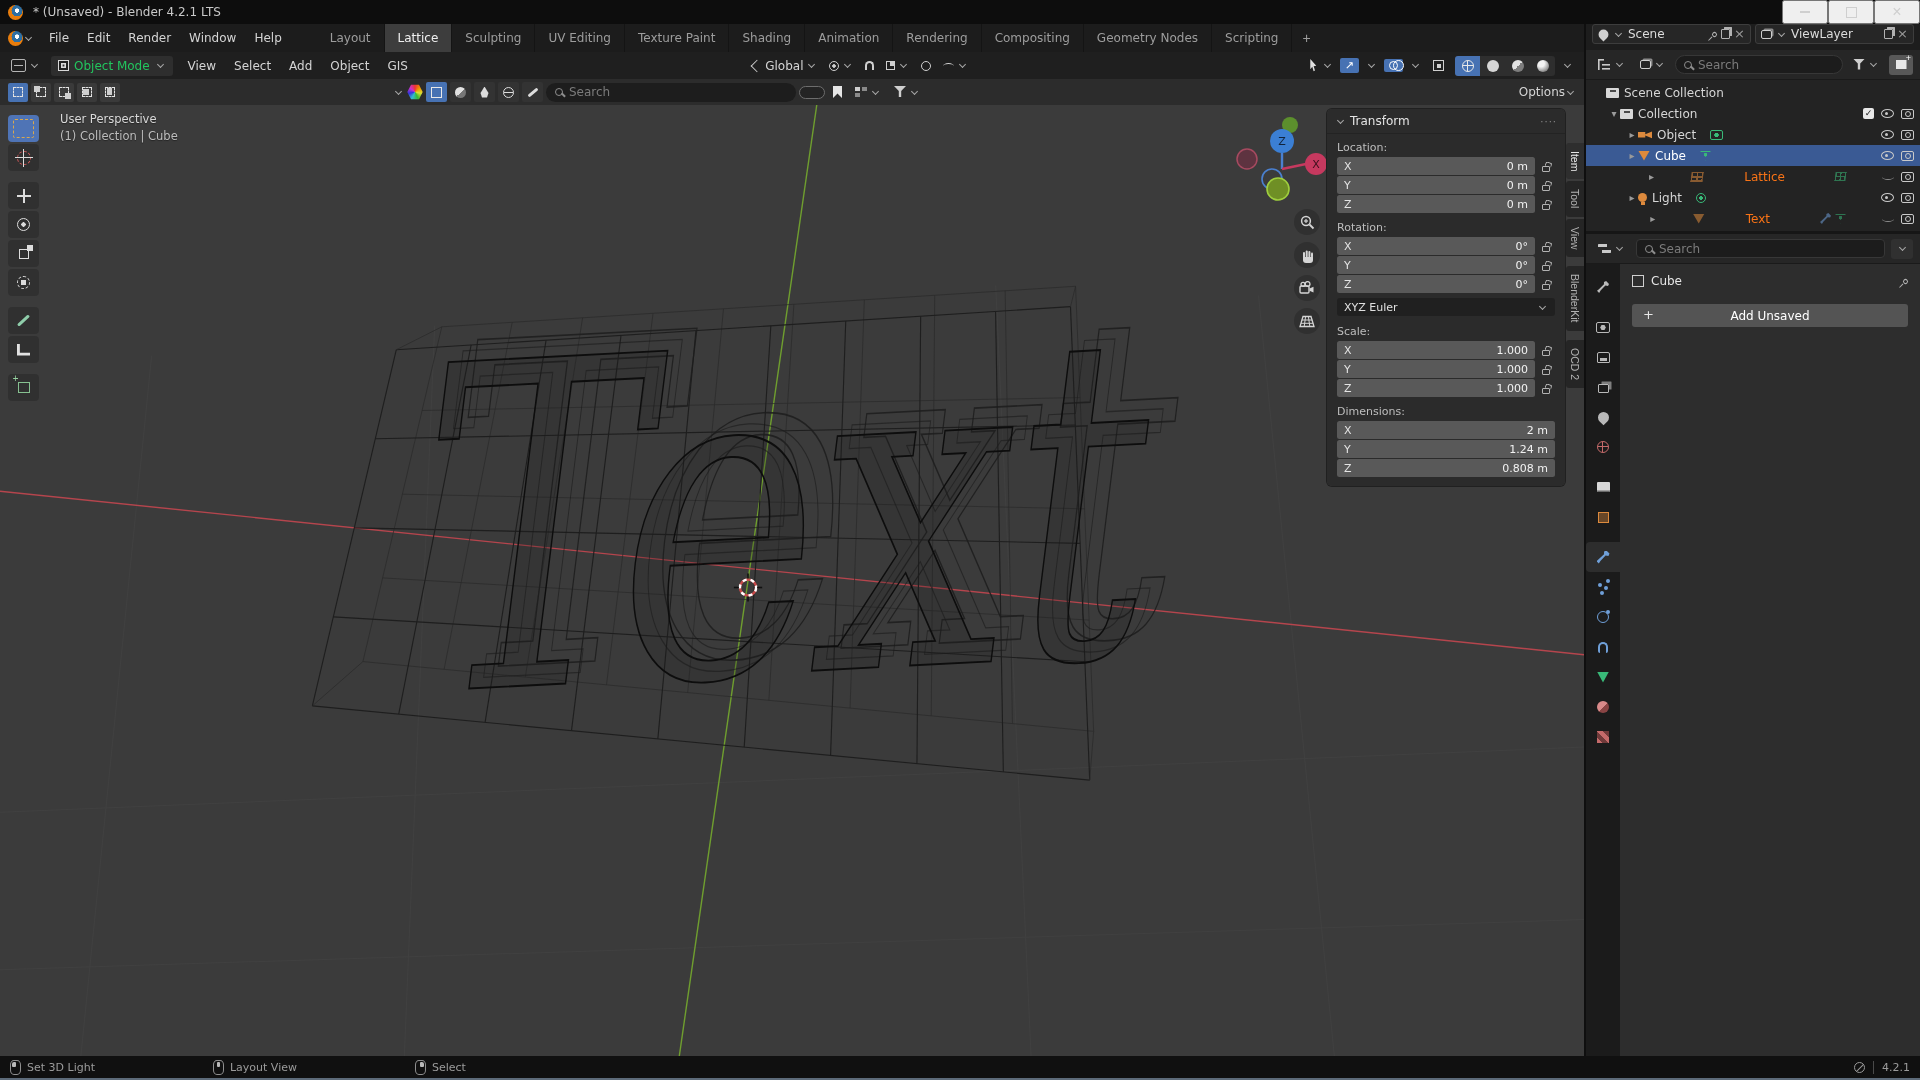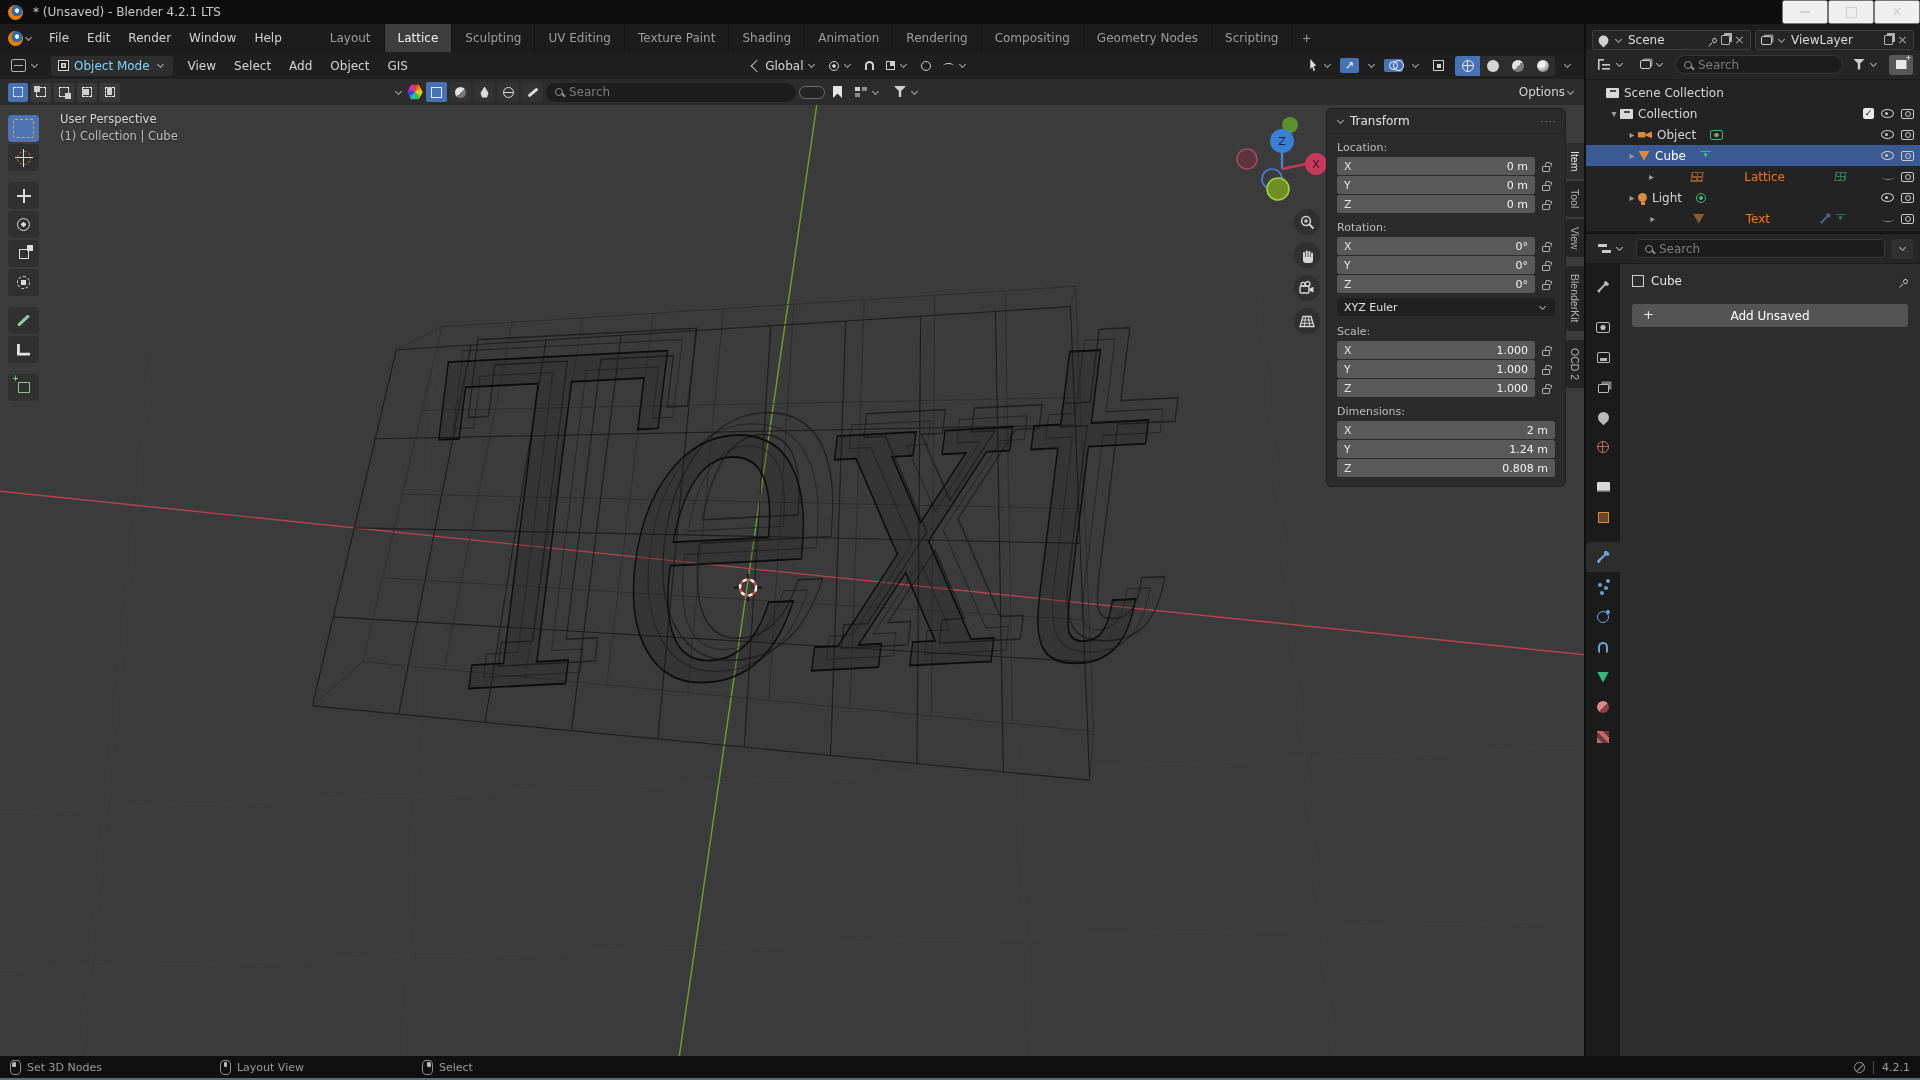--- a/index.html
+++ b/index.html
@@ -178,21 +178,21 @@
 
   
   .side-tabs { position:absolute; top:38px; right:0; width:18px; display:flex; flex-direction:column; gap:2px; }
   .side-tab { writing-mode:vertical-rl; font-size:10.5px; color:#b2b2b2; background:#222222d9;
      padding:8px 2px; border-radius:3px 0 0 3px; border:none; text-align:center; }
   .side-tab.active { background:#2e2e2e; color:#ededed; }
   .side-tab.grp { margin-top:7px; }
 
   
   .right-col { width:336px; background:#232323; border-left:2px solid #0f0f0f; display:flex; flex-direction:column; }
-  .scene-row { height:26px; background:#1d1d1d; display:flex; align-items:flex-end; padding:0 6px; gap:4px; }
+  .scene-row { height:26px; background:#1d1d1d; display:flex; align-items:flex-start; padding:0 6px; gap:4px; }
   .sel-box { display:flex; align-items:center; gap:4px; background:#262626; border:1px solid #3d3d3d;
      border-radius:3px; height:20px; padding:0 5px; flex:1; min-width:0; }
   .sel-box .name { flex:1; color:#dcdcdc; overflow:hidden; white-space:nowrap; }
   .ic-scene-d { width:11px; height:11px; border-radius:50% 50% 50% 0; background:#cfcfcf;
      transform:rotate(-45deg) scale(.9); }
   .ic-vlayer-d { width:11px; height:9px; border:1.2px solid #cfcfcf; border-radius:2px;
      box-shadow:2px -2px 0 -0.5px #8a8a8a; }
   .ic-pin { width:5px; height:5px; border:1.3px solid #b2b2b2; border-radius:50%; position:relative; transform:rotate(45deg); }
   .ic-pin::after { content:""; position:absolute; left:1px; top:5px; width:1.3px; height:5px; background:#b2b2b2; }
   .ic-copy { width:9px; height:10px; border:1.2px solid #b2b2b2; border-radius:1px; box-shadow:2.5px -2.5px 0 -0.5px #b2b2b2; }
@@ -372,21 +372,21 @@
           <button class="ws-tab">Scripting</button>
         </div>
       <button class="ws-add">+</button>
     </div>
 
     <div class="vp-header">
       <button class="hdr-btn">
           <span class="ed-icon"></span>
           <span class="cv"></span>
         </button>
-      <button class="mode-select" style="background:#2e2e2e;border:none;color:#7dd3fc;font:inherit">
+      <button class="mode-select" style="background:#2e2e2e;border:none;color:#22c55e;font:inherit">
         <span class="obj-mode-ic"></span>
         <span>Object Mode</span>
         <span class="cv"></span>
       </button>
       <div style="display:flex">
 
       <button class="menu-item">View</button>
           <button class="menu-item">Select</button>
           <button class="menu-item">Add</button>
           <button class="menu-item">Object</button>
@@ -1041,21 +1041,21 @@
       </div>
     </div>
   </div>
 </div>
 
 <div class="statusbar">
   <div style="display:flex">
 
   <span class="sb-item">
       <span class="mouse mb-left"></span>
-      <span>Set 3D Nodes</span>
+      <span>Set 3D Light</span>
     </span>
       <span class="sb-item">
       <span class="mouse mb-mid"></span>
       <span>Layout View</span>
     </span>
       <span class="sb-item">
       <span class="mouse mb-right"></span>
       <span>Select</span>
     </span>
     </div>

